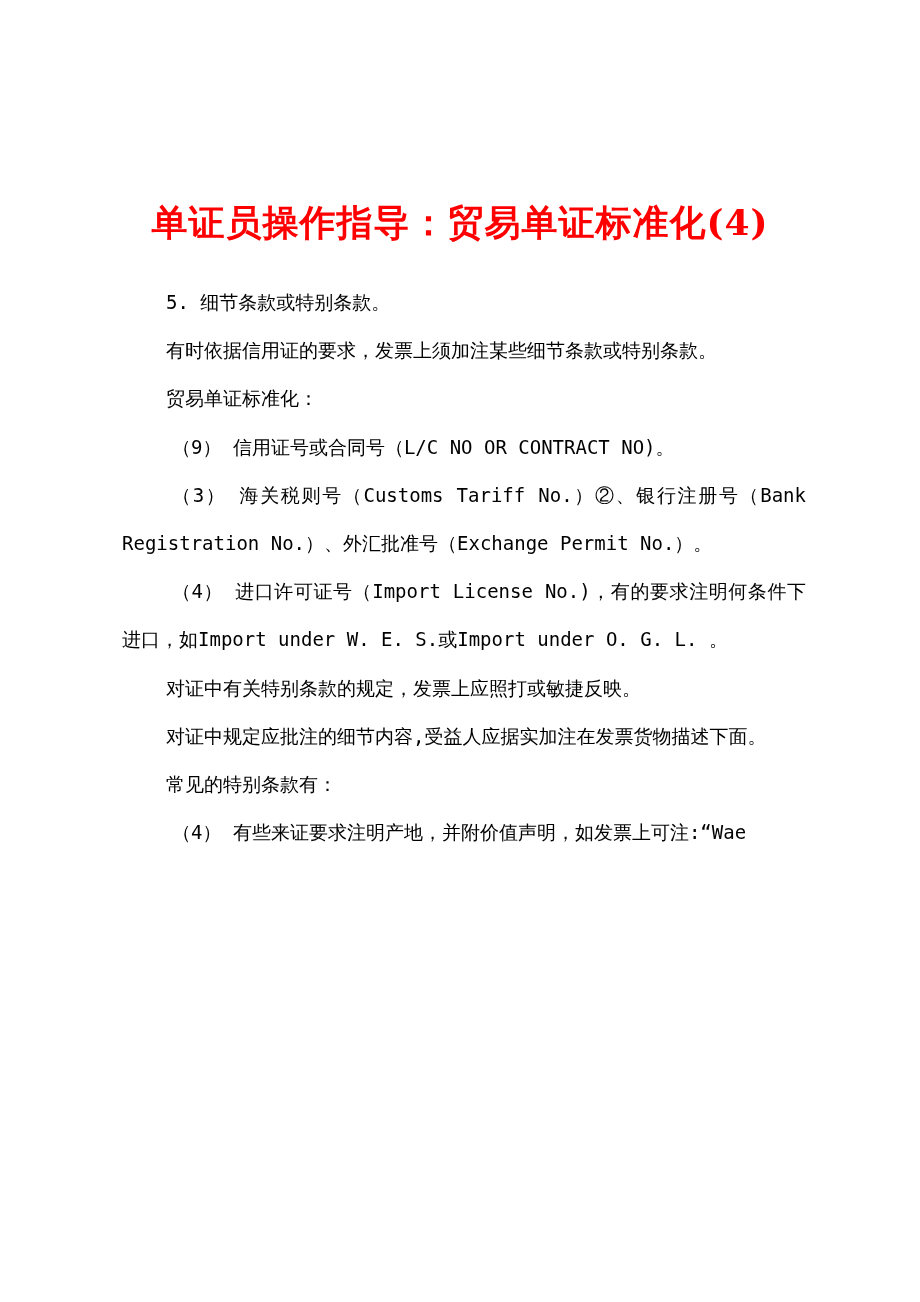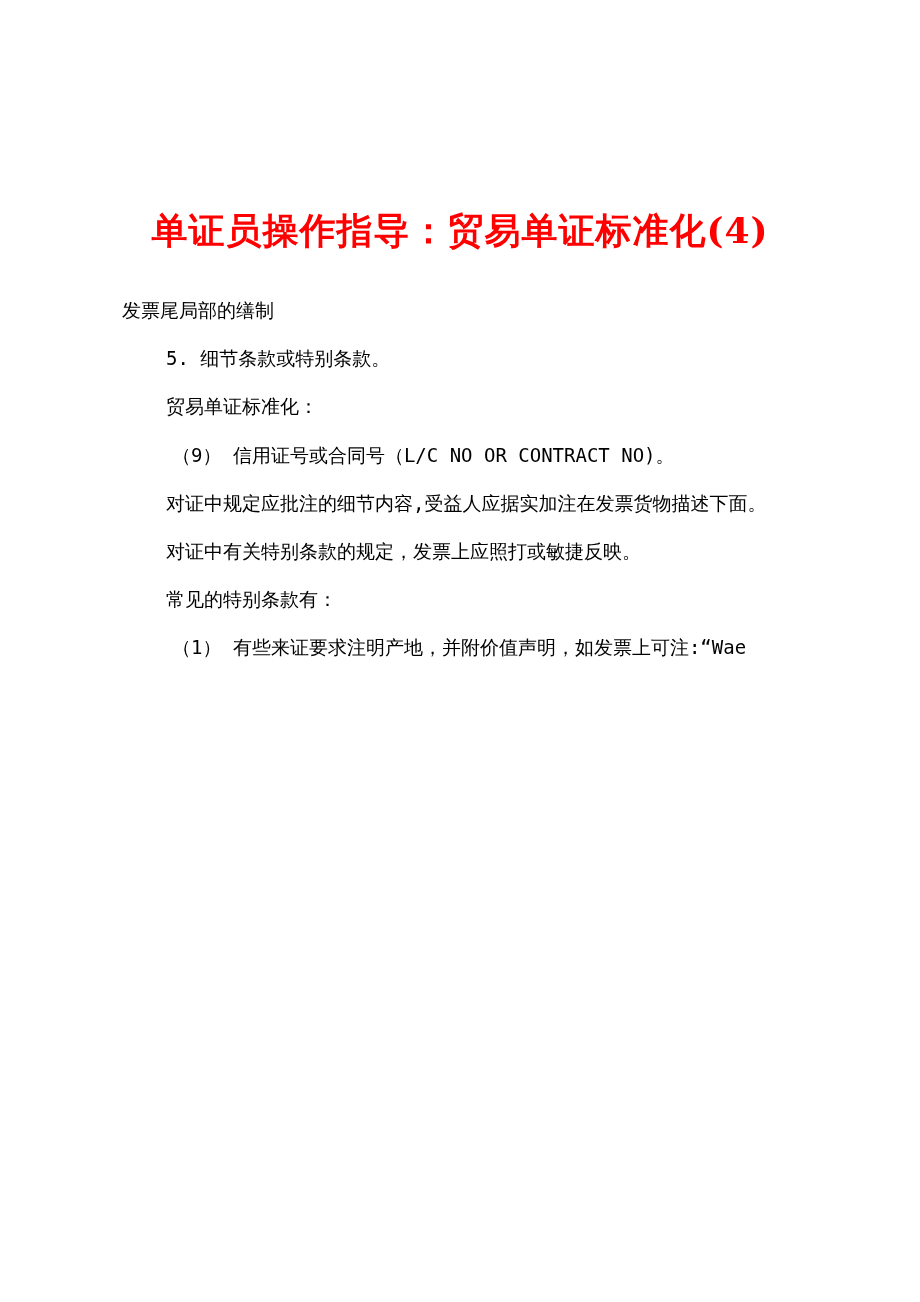--- a/index.html
+++ b/index.html
@@ -9,21 +9,21 @@
     }
     body {
       width: 920px;
       height: 1302px;
       position: relative;
       overflow: hidden;
     }
     .page {
       position: absolute;
       left: 0;
-      top: 12px;
+      top: 4px;
       width: 920px;
       height: 1189px;
       background: #ffffff;
     }
     .title {
       position: absolute;
       left: 0;
       width: 920px;
       top: 190px;
       text-align: center;
@@ -60,22 +60,24 @@
       text-align-last: left;
     }
   </style>
 </head>
 <body>
 
 <div class="page">
   <h1 class="title">单证员操作指导：贸易单证标准化(4)</h1>
 
   <div class="body-text">
-    <p class="para">发票尾局部的缮制</p>
     <p class="para indent">5. 细节条款或特别条款。</p>
+    <p class="para indent">有时依据信用证的要求，发票上须加注某些细节条款或特别条款。</p>
     <p class="para indent">贸易单证标准化：</p>
     <p class="para indent-sm">（9） 信用证号或合同号（L/C NO OR CONTRACT NO)。</p>
+    <p class="para indent-sm justify">（3） 海关税则号（Customs Tariff No.）②、银行注册号（Bank Registration No.）、外汇批准号（Exchange Permit No.）。</p>
+    <p class="para indent-sm justify">（4） 进口许可证号（Import License No.)，有的要求注明何条件下进口，如Import under W. E. S.或Import under O. G. L. 。</p>
+    <p class="para indent">对证中有关特别条款的规定，发票上应照打或敏捷反映。</p>
     <p class="para indent justify">对证中规定应批注的细节内容,受益人应据实加注在发票货物描述下面。</p>
-    <p class="para indent">对证中有关特别条款的规定，发票上应照打或敏捷反映。</p>
     <p class="para indent">常见的特别条款有：</p>
-    <p class="para indent-sm">（1） 有些来证要求注明产地，并附价值声明，如发票上可注:“Wae</p>
+    <p class="para indent-sm">（4） 有些来证要求注明产地，并附价值声明，如发票上可注:“Wae</p>
   </div>
 </div>
 
 </body></html>

